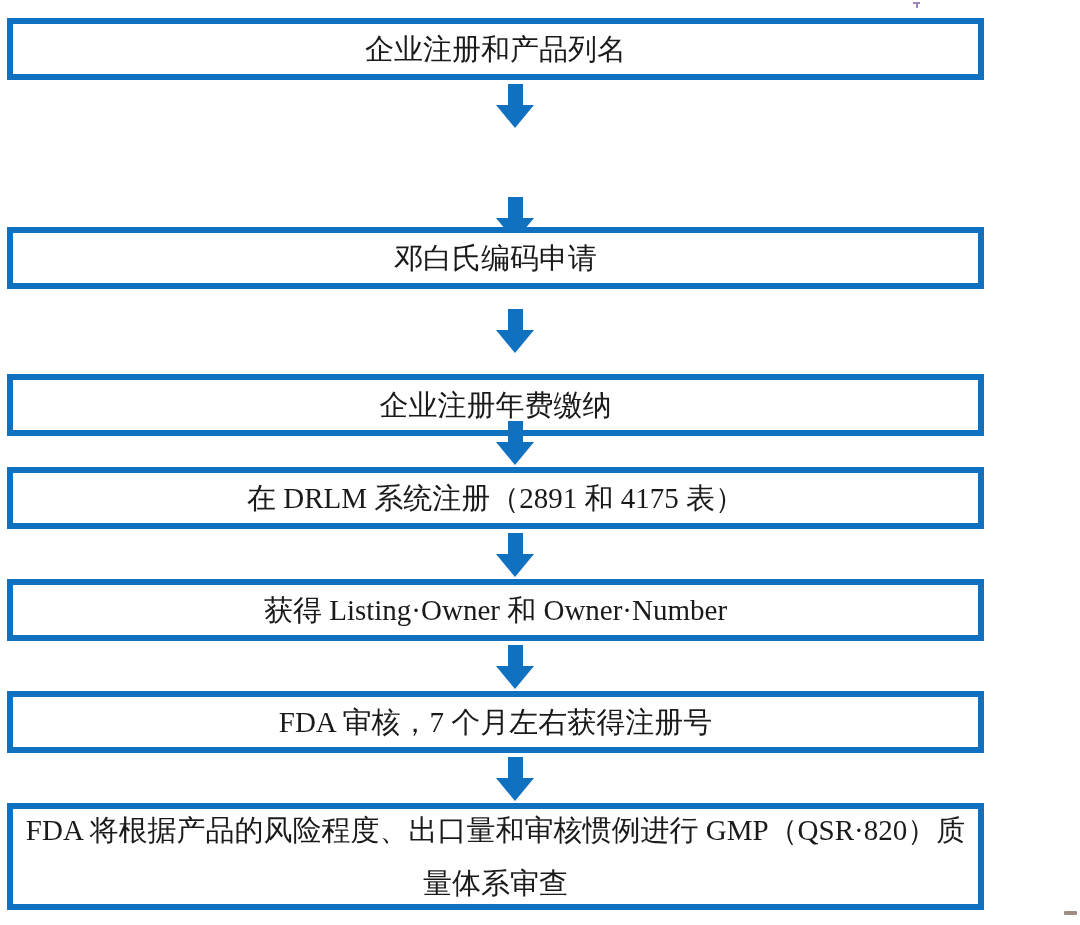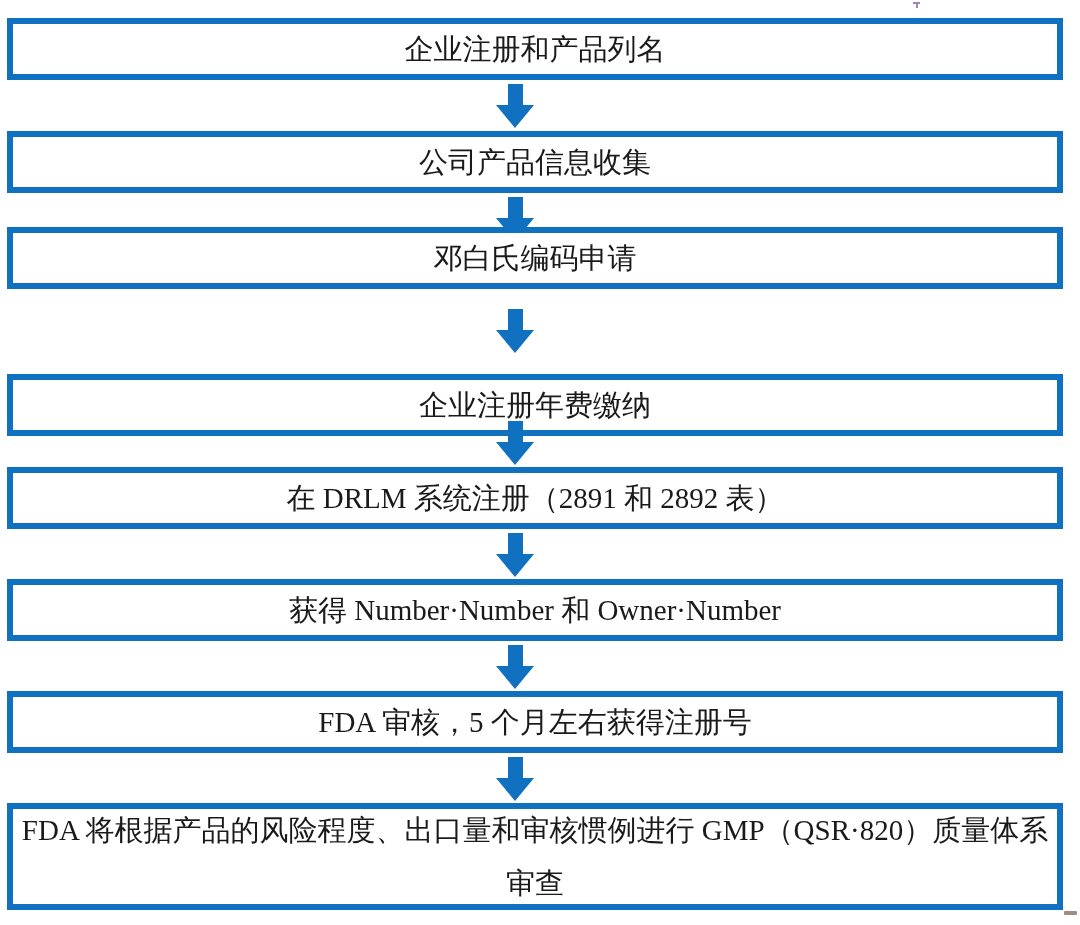--- a/index.html
+++ b/index.html
@@ -7,21 +7,21 @@
     position:relative;
     width:1080px;
     height:925px;
     background:#ffffff;
     overflow:hidden;
     font-family:"Liberation Serif","DejaVu Serif",serif;
   }
   .flow-box{
     position:absolute;
     left:7px;
-    width:1056px;
+    width:977px;
     height:62px;
     box-sizing:border-box;
     border:6px solid #1171c1;
     background:#ffffff;
     display:flex;
     align-items:center;
     justify-content:center;
     text-align:center;
     font-size:29px;
     color:#1a1a1a;
@@ -82,23 +82,20 @@
 
   <div class="flow-box" style="top:18px">
     <span>企业注册和产品列名</span>
   </div>
 
   <div class="flow-arrow" style="top:84px">
     <div class="shaft"></div>
     <div class="head"></div>
   </div>
 
-  <div class="flow-box" style="top:131px">
-    <span>公司产品信息收集</span>
-  </div>
 
   <div class="flow-arrow" style="top:197px">
     <div class="shaft"></div>
     <div class="head"></div>
   </div>
 
   <div class="flow-box" style="top:227px">
     <span>邓白氏编码申请</span>
   </div>
 
@@ -110,39 +107,39 @@
   <div class="flow-box" style="top:374px">
     <span>企业注册年费缴纳</span>
   </div>
 
   <div class="flow-arrow" style="top:421px">
     <div class="shaft"></div>
     <div class="head"></div>
   </div>
 
   <div class="flow-box" style="top:467px">
-    <span>在 DRLM 系统注册（2891 和 2892 表）</span>
+    <span>在 DRLM 系统注册（2891 和 4175 表）</span>
   </div>
 
   <div class="flow-arrow" style="top:533px">
     <div class="shaft"></div>
     <div class="head"></div>
   </div>
 
   <div class="flow-box" style="top:579px">
-    <span>获得 Number·Number 和 Owner·Number</span>
+    <span>获得 Listing·Owner 和 Owner·Number</span>
   </div>
 
   <div class="flow-arrow" style="top:645px">
     <div class="shaft"></div>
     <div class="head"></div>
   </div>
 
   <div class="flow-box" style="top:691px">
-    <span>FDA 审核，5 个月左右获得注册号</span>
+    <span>FDA 审核，7 个月左右获得注册号</span>
   </div>
 
   <div class="flow-arrow" style="top:757px">
     <div class="shaft"></div>
     <div class="head"></div>
   </div>
 
   <div class="flow-box tall" style="top:803px">
     <span>FDA 将根据产品的风险程度、出口量和审核惯例进行 GMP（QSR·820）质量体系审查</span>
   </div>

